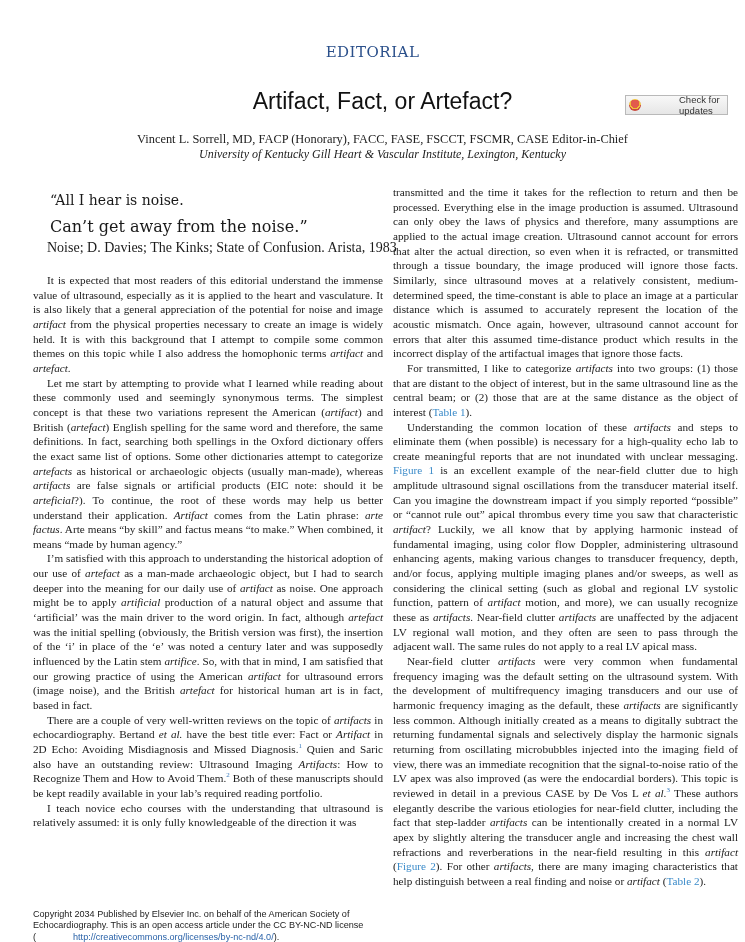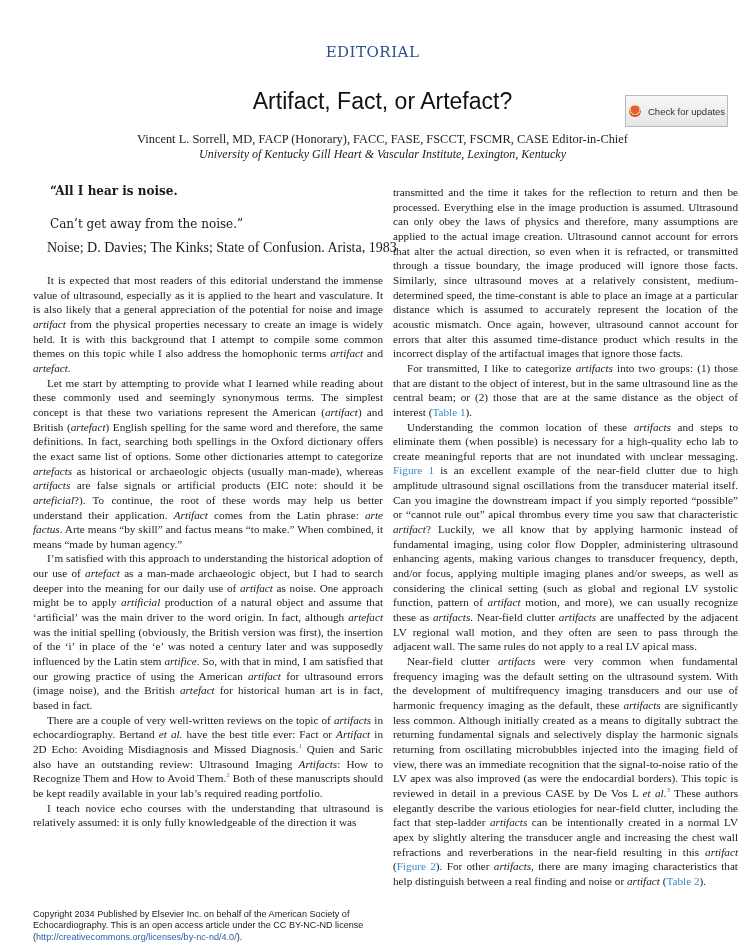--- a/index.html
+++ b/index.html
@@ -7,59 +7,59 @@
   .page { position: absolute; left: 0; top: 0; width: 745px; height: 942px; }
   .section-label {
     position: absolute; top: 43px; left: 0; width: 745px; text-align: center;
     font-family: "DejaVu Serif", serif; font-size: 15px; letter-spacing: 0.5px; color: #2a4f8a;
   }
   .title {
     position: absolute; top: 88px; left: 0; width: 765px; text-align: center;
     font-family: "Liberation Sans", sans-serif; font-size: 23px; color: #111;
   }
   .updates-badge {
-    position: absolute; top: 95px; left: 625px; width: 103px; height: 32px;
+    position: absolute; top: 95px; left: 625px; width: 103px; height: 20px;
     border: 1px solid #b9b9b9; background: linear-gradient(#f8f8f8, #e6e6e6);
-    display: flex; align-items: center; box-sizing: border-box; padding-left: 3px; cursor: pointer;
+    display: flex; align-items: center; box-sizing: border-box; padding-left: 3px; cursor: pointer; gap: 31px;
   }
   .updates-icon {
     width: 12px; height: 12px; border-radius: 50%;
     background: radial-gradient(circle at 50% 40%, #e25b4c 0 45%, #f0c23a 46% 60%, #c94a3d 61%);
     margin-right: 7px; flex: none;
   }
   .updates-label { font-family: "Liberation Sans", sans-serif; font-size: 9.5px; color: #333; }
   .author {
     position: absolute; top: 132px; left: 0; width: 765px; text-align: center;
     font-family: "Liberation Serif", serif; font-size: 12.4px; color: #222;
   }
   .affil {
     position: absolute; top: 147px; left: 0; width: 765px; text-align: center;
     font-family: "Liberation Serif", serif; font-style: italic; font-size: 12px; color: #222;
   }
   .quote { position: absolute; left: 50px; font-family: "DejaVu Serif", serif; color: #1a1a1a; }
-  .quote.q1 { top: 184px; font-size: 12px; font-weight: bold; }
-  .quote.q2 { top: 217px; font-size: 12px; }
+  .quote.q1 { top: 192px; font-size: 14px; }
+  .quote.q2 { top: 217px; font-size: 16px; }
   .quote-source { position: absolute; left: 47px; top: 240px; font-family: Liberation Serif, serif; font-size: 14px; }
   .col {
     position: absolute; width: 350px;
     font-family: "Liberation Serif", serif; font-size: 11.2px; line-height: 14.65px;
     text-align: justify; color: #1a1a1a; hyphens: none;
   }
   .col.left { left: 33px; top: 273px; }
   .col.right { left: 393px; top: 185px; width: 345px; }
   .col p { margin: 0; text-indent: 14px; }
   .col p.noindent { text-indent: 0; }
   .col em { font-style: italic; margin-top: 16px; }
   .col sup { font-size: 7px; line-height: 0; color: #3a7bbf; }
   .ref { color: #3b8bc9; cursor: pointer; }
   .copyright {
     position: absolute; left: 33px; top: 909px; width: 350px;
     font-family: "Liberation Sans", sans-serif; font-size: 9.1px; line-height: 11.4px; color: #222;
   }
-  .copyright .license-link { color: #2a62a8; }
+  .copyright .license-link { color: #2a62a8; padding-left: 37px; }
 </style>
 </head>
 <body>
 
 <div class="page">
   <div class="section-label">EDITORIAL</div>
   <div class="title">Artifact, Fact, or Artefact?</div>
 
   <div class="updates-badge">
     <span class="updates-icon"></span>

